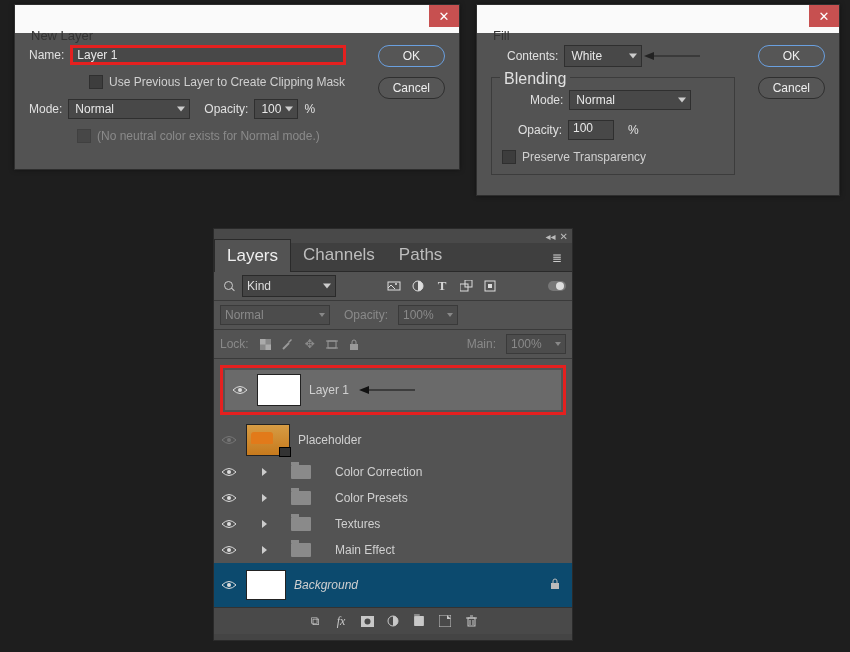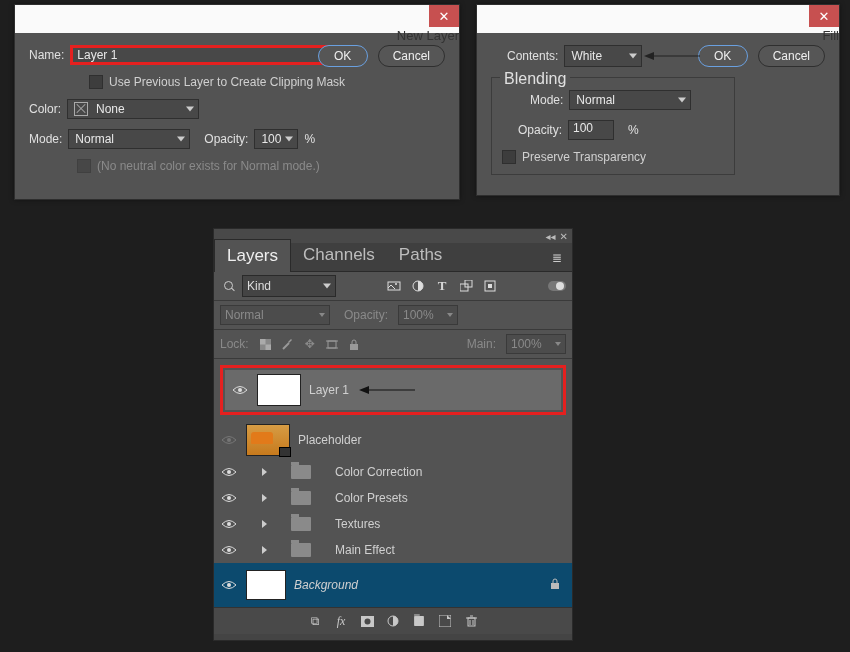--- a/index.html
+++ b/index.html
@@ -25,22 +25,22 @@
     background: #fafafa;
     color: #333;
     display: flex;
     align-items: center;
     justify-content: center;
     position: relative;
     font-size: 13px;
   }
   .titlebar .title-text {
     position: absolute;
-    left: 2px; right: 0;
-    text-align: right;
+    left: 16px; right: 0;
+    text-align: left;
     margin-top: 32px;
   }
   .close-btn {
     position: absolute;
     right: 0;
     top: 0;
     width: 30px;
     height: 22px;
     background: #c75050;
     color: #fff;
@@ -101,21 +101,21 @@
     min-width:50px;
     height:22px;
     box-sizing:border-box;
     font-size:12px;
   }
   .btn-col {
     position:absolute;
     right:14px;
     top:12px;
     display:flex;
-    flex-direction:row;
+    flex-direction:column;
     gap:10px;
     justify-content:flex-end;
   }
   .checkbox {
     width:12px;height:12px;
     border:1px solid #2f2f2f;
     background:#3d3d3d;
     display:inline-block;
     margin-right:6px;
     vertical-align:middle;
@@ -282,30 +282,20 @@
       <div class="btn">Cancel</div>
     </div>
 
     <div class="row">
       <span class="lbl">Name:</span>
       <div class="text-input highlight-red" style="width:276px;">Layer 1</div>
     </div>
     <div class="row" style="margin-left:60px;">
       <span class="checkbox"></span>
       <span>Use Previous Layer to Create Clipping Mask</span>
-    </div>
-    <div class="row">
-      <span class="lbl">Color:</span>
-      <div class="dropdown" style="width:132px;">
-        <span style="margin-right:4px;display:inline-block;width:12px;height:12px;border:1px solid #aaa;position:relative;">
-          <span style="position:absolute;left:0;top:5px;width:12px;height:1px;background:#aaa;transform:rotate(45deg);"></span>
-          <span style="position:absolute;left:0;top:5px;width:12px;height:1px;background:#aaa;transform:rotate(-45deg);"></span>
-        </span>
-        <span style="flex:1;text-align:left;margin-left:4px;">None</span>
-      </div>
     </div>
     <div class="row">
       <span class="lbl">Mode:</span>
       <div class="dropdown" style="width:122px;">Normal</div>
       <span class="lbl" style="margin-left:14px;">Opacity:</span>
       <div class="dropdown" style="width:44px;">100</div>
       <span class="lbl" style="margin-left:6px;">%</span>
     </div>
     <div class="row" style="margin-left:48px;border:0;">
       <span class="checkbox" style="opacity:.5;"></span>

